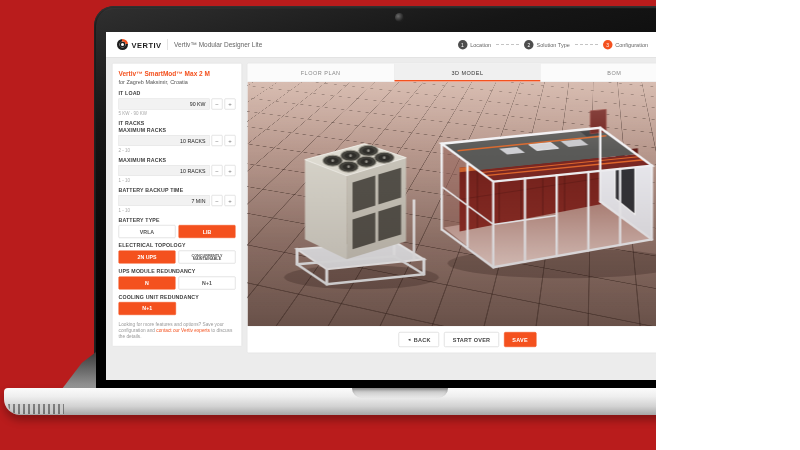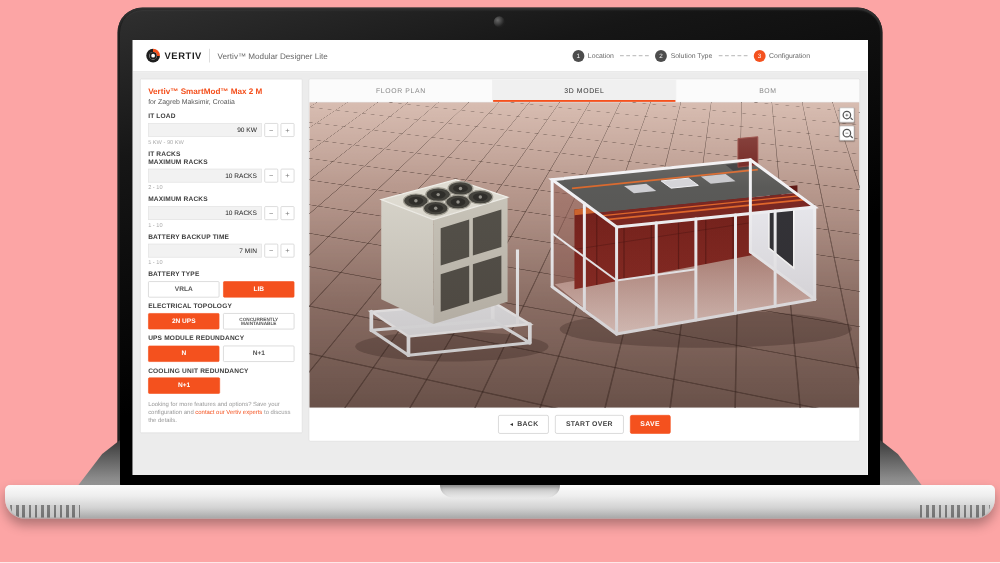--- a/index.html
+++ b/index.html
@@ -1,16 +1,16 @@
 <!DOCTYPE html>
 <html><head>
 <meta charset="utf-8">
 <style>
   html,body{margin:0;padding:0;background:#ffffff;font-family:"Liberation Sans",sans-serif;}
-  .stage{position:relative;width:800px;height:450px;overflow:hidden;background:#fca5a5;}
+  .stage{position:relative;width:656px;height:450px;overflow:hidden;background:#b91c1c;}
 
   
   .bezel{position:absolute;left:94px;top:6px;width:612px;height:384px;
     background:linear-gradient(165deg,#303030 0%,#161616 22%,#000 60%);
     border-radius:20px 20px 3px 3px;
     box-shadow:inset 0 2px 2px rgba(255,255,255,.10), inset 0 0 0 2px #1c1c1c;}
   .webcam{position:absolute;left:395px;top:13px;width:9px;height:9px;border-radius:50%;
     background:radial-gradient(circle at 35% 35%,#6a6a6a,#1f1f1f 65%);}
   .hinge{position:absolute;top:352px;width:34px;height:37px;background:linear-gradient(180deg,#3a3a3a,#9b9b9b);}
   .hinge.left{left:62px;clip-path:polygon(100% 0,100% 100%,0 100%,58% 30%);}

